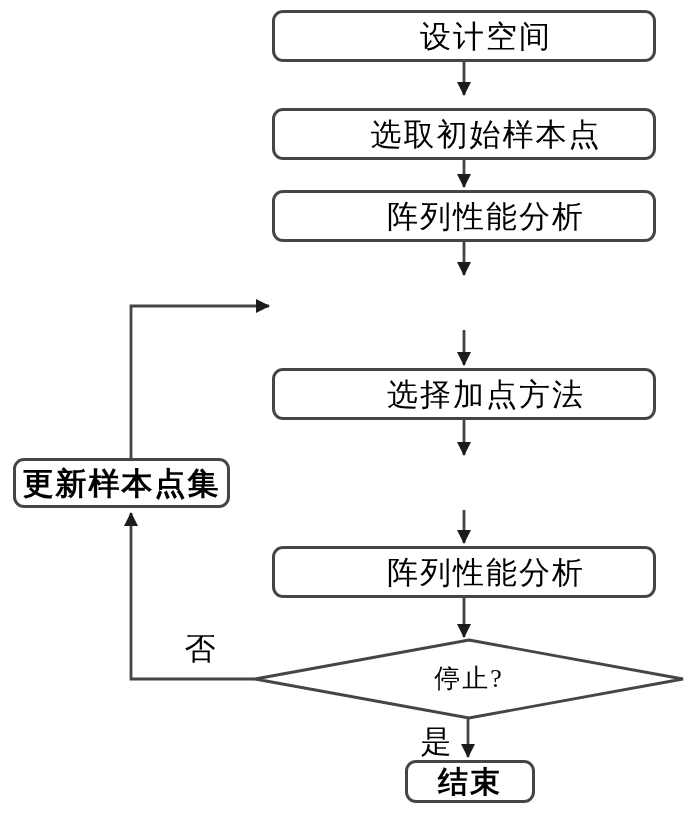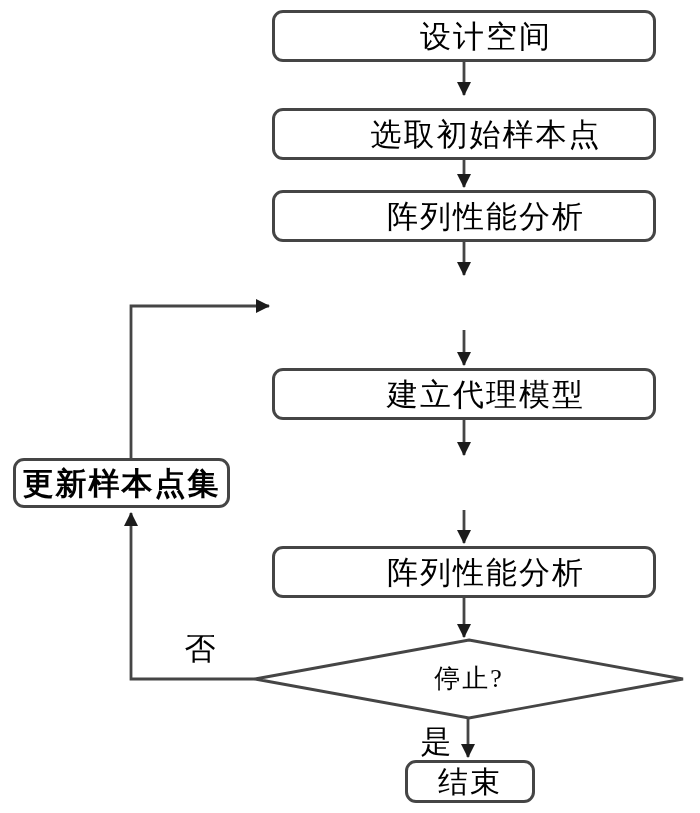--- a/index.html
+++ b/index.html
@@ -97,25 +97,25 @@
     <path class="connector" d="M464,510 L464,543" marker-end="url(#arr)"></path>
     <path class="connector" d="M464,598 L464,637" marker-end="url(#arr)"></path>
     <path class="connector" d="M468,718 L468,757" marker-end="url(#arr)"></path>
     <path class="connector" d="M255,679 L131,679 L131,513" marker-end="url(#arr)"></path>
     <path class="connector" d="M131,458 L131,306 L269,306" marker-end="url(#arr)"></path>
   </svg>
 
   <div class="flow-box proc" style="top:10px">设计空间</div>
   <div class="flow-box proc" style="top:108px">选取初始样本点</div>
   <div class="flow-box proc" style="top:190px">阵列性能分析</div>
-  <div class="flow-box proc" style="top:368px">建立代理模型</div>
+  <div class="flow-box proc" style="top:368px">选择加点方法</div>
   <div class="flow-box proc" style="top:546px">阵列性能分析</div>
 
   <div class="flow-box" style="left:13px; top:458px; width:217px; height:50px;font-weight:bold;">更新样本点集</div>
 
   <div class="decision-text">停止?</div>
 
-  <div class="flow-box" style="left:405px; top:760px; width:130px; height:43px; font-size:30px;">结束</div>
+  <div class="flow-box" style="left:405px; top:760px; width:130px; height:43px; font-size:30px;font-weight:bold;">结束</div>
 
   <div class="branch-label" style="left:170px; top:633px;">否</div>
   <div class="branch-label" style="left:406px; top:726px;">是</div>
 
 </div>
 
 </body></html>

